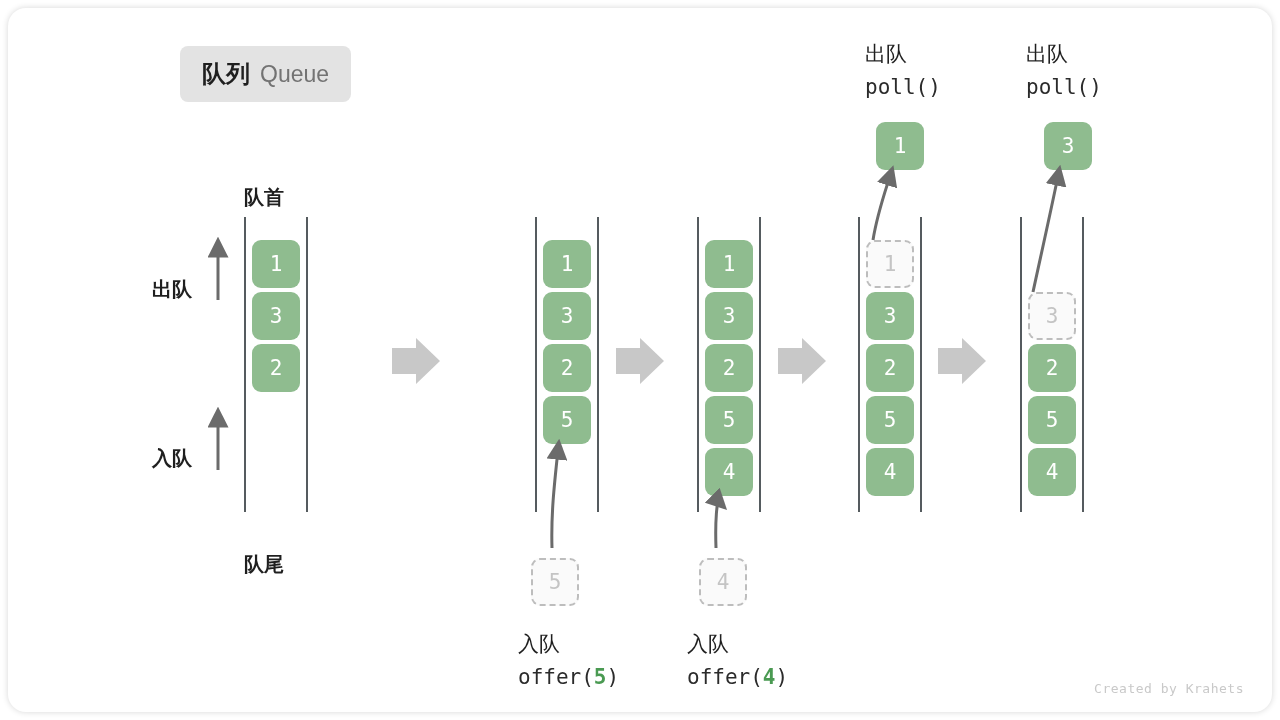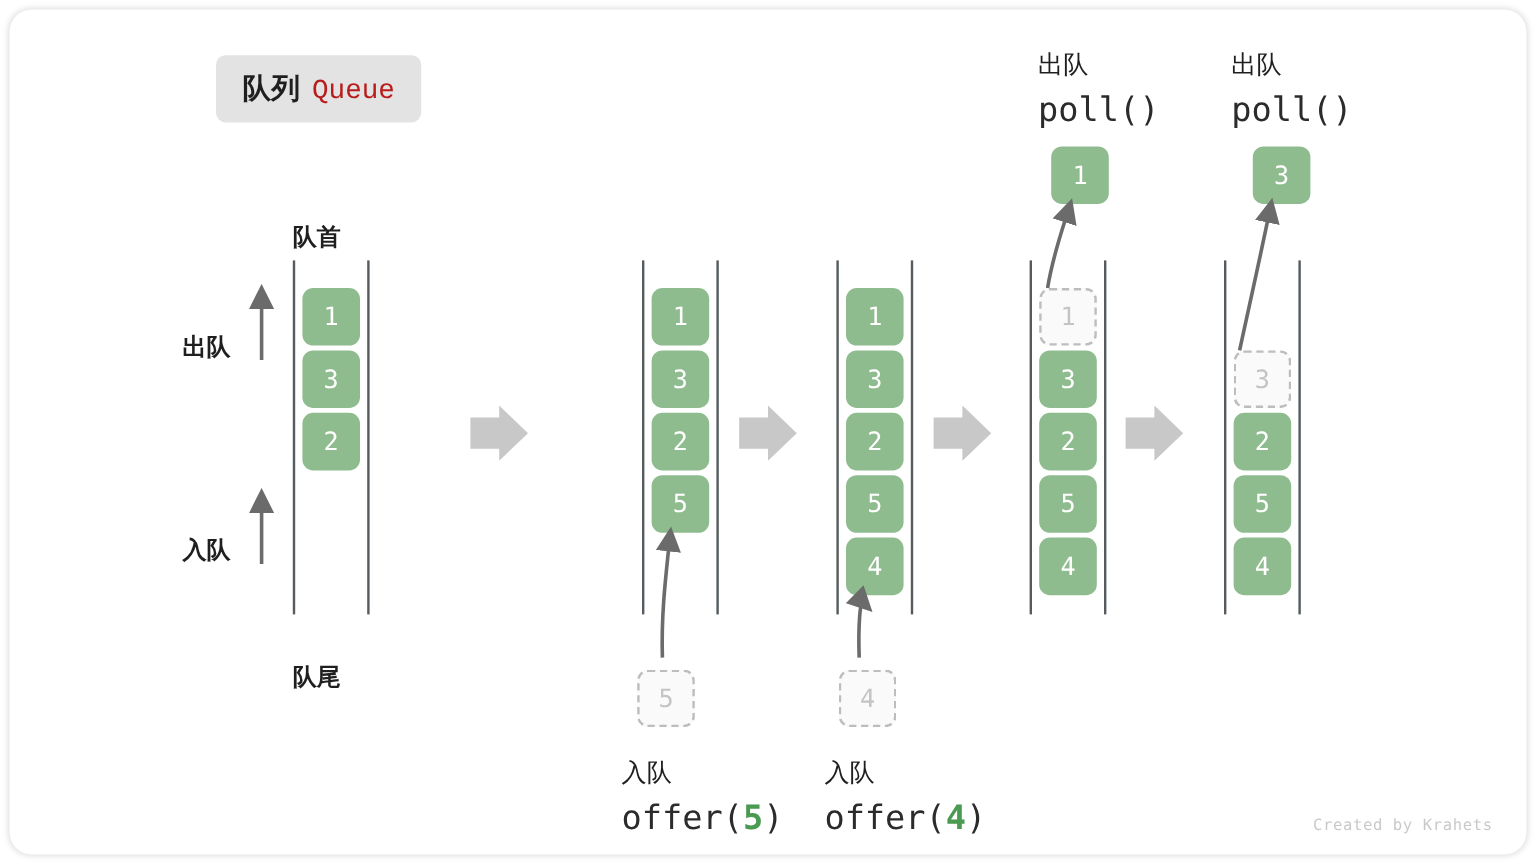--- a/index.html
+++ b/index.html
@@ -37,22 +37,22 @@
     gap: 10px;
   }
   #title-badge .cn {
     font-size: 24px;
     font-weight: bold;
     color: #1f1f1f;
     font-family: "DejaVu Sans", "Liberation Sans", sans-serif;
   }
   #title-badge .en {
     font-size: 23px;
-    color: #b91c1c;
-    font-family: Liberation Mono, monospace;
+    color: #737373;
+    font-family: Liberation Sans, sans-serif;
   }
 
   
   .rail {
     width: 2px;
     background: #555b5f;
   }
 
   
   .cell {
@@ -85,21 +85,21 @@
     white-space: nowrap;
   }
   .lbl-op-cn {
     font-family: "DejaVu Sans", "Liberation Sans", sans-serif;
     font-size: 21px;
     color: #1f1f1f;
     white-space: nowrap;
   }
   .lbl-mono {
     font-family: "DejaVu Sans Mono", "Liberation Mono", monospace;
-    font-size: 28px;
+    font-size: 21px;
     color: #2b2b2b;
     white-space: nowrap;
   }
   .lbl-mono .num { color: #4a9a52; font-weight: bold; }
 
   #credit {
     right: 28px;
     bottom: 16px;
     font-family: "DejaVu Sans Mono", "Liberation Mono", monospace;
     font-size: 13px;

